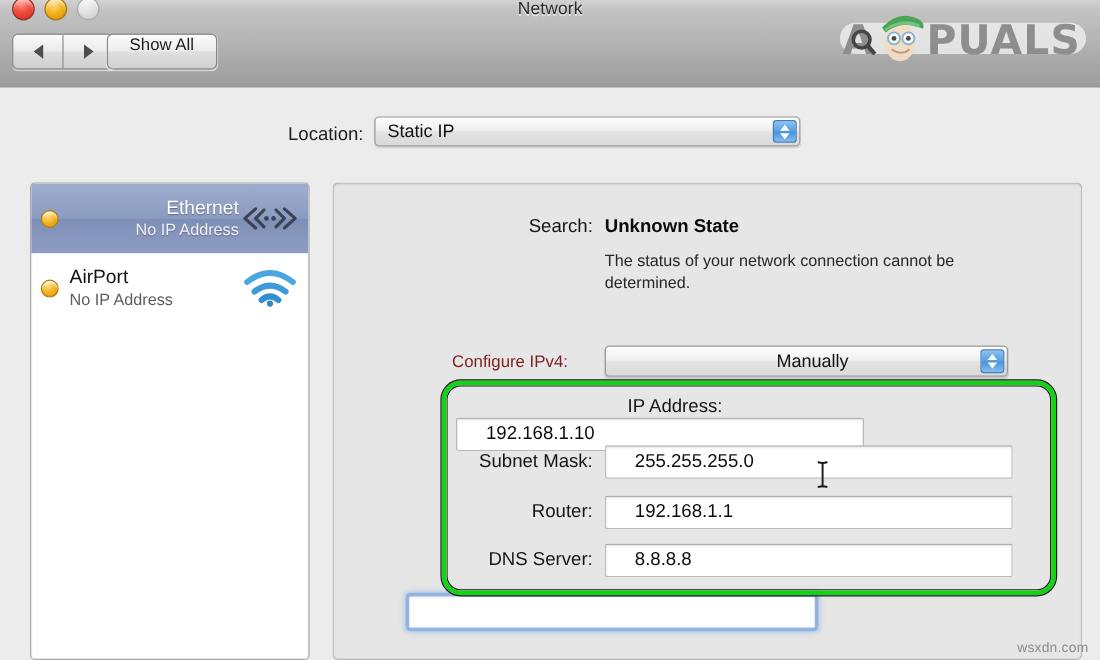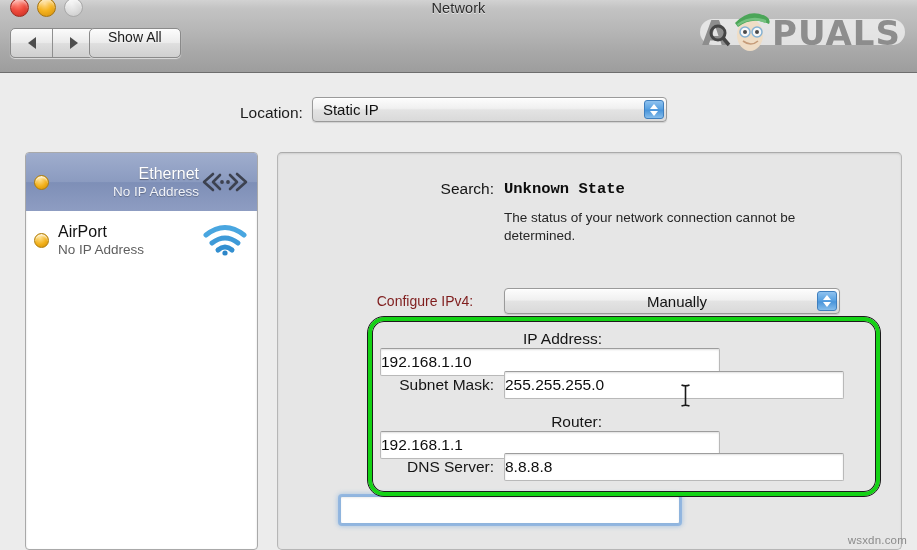--- a/index.html
+++ b/index.html
@@ -299,21 +299,20 @@
     font-size: 15.5px;
     color: #151515;
     width: 96px;
     text-align: right;
     margin-right: 10px;
   }
   .status-value {
     font-size: 15.5px;
     font-weight: bold;
     color: #0c0c0c;
-    font-family: Liberation Mono, monospace;
   }
   .status-desc {
     position: absolute;
     left: 504px;
     top: 209px;
     width: 300px;
     font-size: 13.5px;
     color: #262626;
     line-height: 17.5px;
   }
@@ -345,21 +344,21 @@
   .tfield {
     width: 340px;
     height: 28px;
     background: #ffffff;
     border: 1px solid #b9b9b9;
     border-top-color: #9d9d9d;
     border-radius: 2px;
     box-sizing: border-box;
     display: flex;
     align-items: center;
-    padding-left: 0;
+    padding-left: 24px;
     font-size: 15.5px;
     color: #0d0d0d;
     box-shadow: inset 0 1px 2px rgba(0,0,0,0.13);
   }
   .tfield.focused {
     border: 1px solid #8fb4dd;
     box-shadow: 0 0 0 2px rgba(110,160,220,0.55), 0 0 4px 3px rgba(120,170,225,0.45), inset 0 1px 2px rgba(0,0,0,0.08);
   }
 
   
@@ -521,21 +520,21 @@
   <div class="frow tf-row" style="top:330px;flex-direction:column;">
     <span class="tf-label">IP Address:</span>
     <div class="tfield">192.168.1.10</div>
   </div>
 
   <div class="frow tf-row" style="top:371px;">
     <span class="tf-label">Subnet Mask:</span>
     <div class="tfield">255.255.255.0</div>
   </div>
 
-  <div class="frow tf-row" style="top:413px;flex-direction:column;">
+  <div class="frow tf-row" style="top:413px;">
     <span class="tf-label">Router:</span>
     <div class="tfield">192.168.1.1</div>
   </div>
 
   <div class="frow tf-row" style="top:453px;">
     <span class="tf-label">DNS Server:</span>
     <div class="tfield">8.8.8.8</div>
   </div>
 
   <div class="frow tf-row" style="top:496px; left:340px;">

